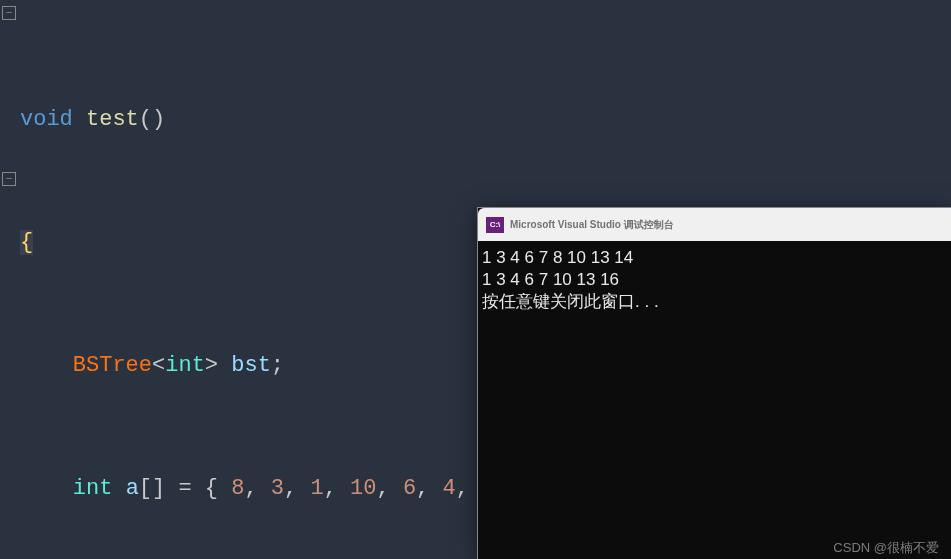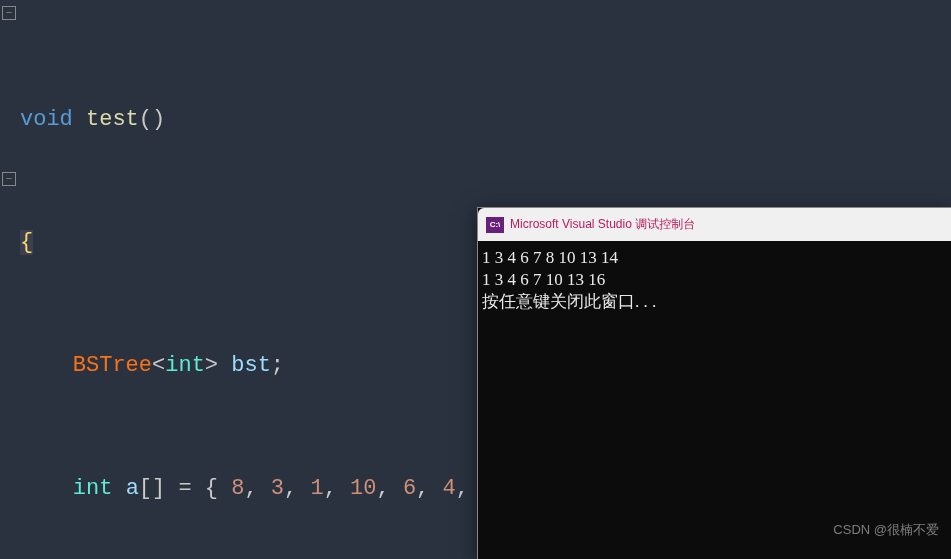--- a/index.html
+++ b/index.html
@@ -82,35 +82,36 @@
       display: flex;
       align-items: center;
       justify-content: center;
       font-size: 10px;
       color: white;
       font-family: Arial, sans-serif;
       font-weight: bold;
     }
     .console-title {
       font-family: 'Microsoft YaHei', 'Segoe UI', sans-serif;
-      font-size: 12px;
-      color: #be185d;
+      font-size: 10px;
+      color: #737373;
+      font-weight: bold;
     }
     .console-body {
       padding: 6px 4px;
-      font-family: Liberation Serif, serif;
+      font-family: Liberation Sans, sans-serif;
       font-size: 17px;
       line-height: 22px;
       color: #e8e8e8;
       white-space: pre;
     }
     .watermark {
       position: absolute;
       right: 12px;
-      bottom: 20px;
+      bottom: 2px;
       font-family: 'Microsoft YaHei', sans-serif;
       font-size: 13px;
       color: #aaa;
       opacity: 0.7;
     }
   </style>
 </head>
 <body>
 
 <div class="code-area">

